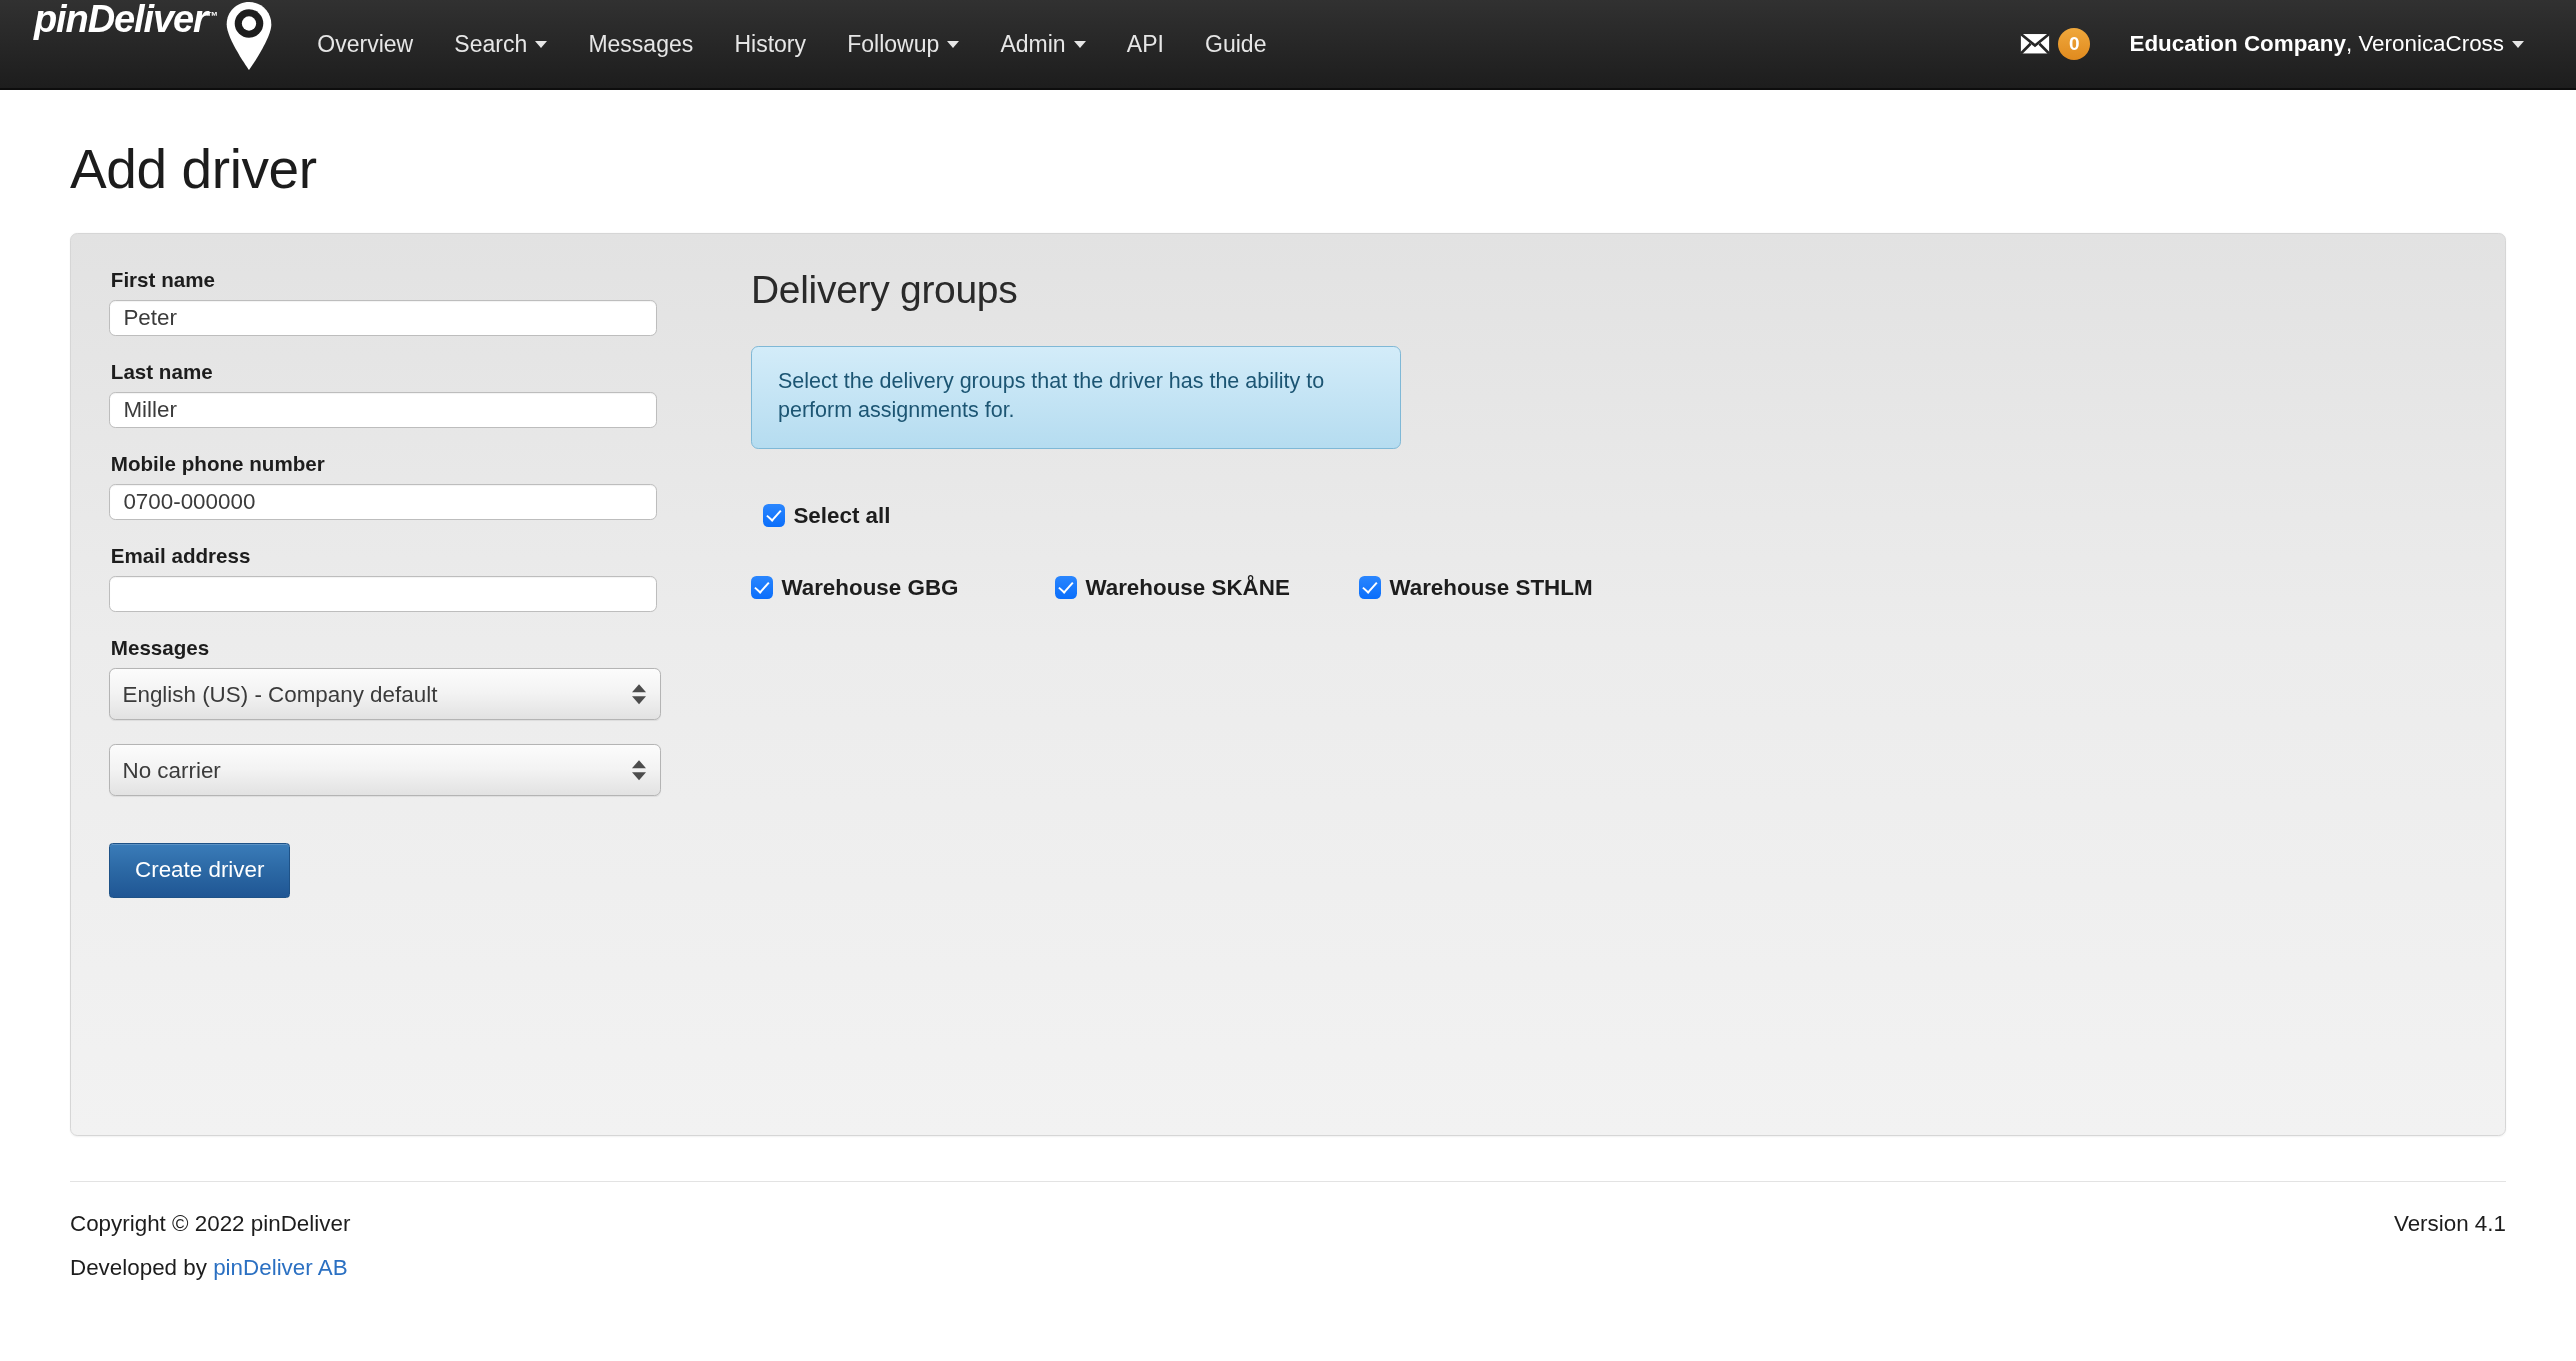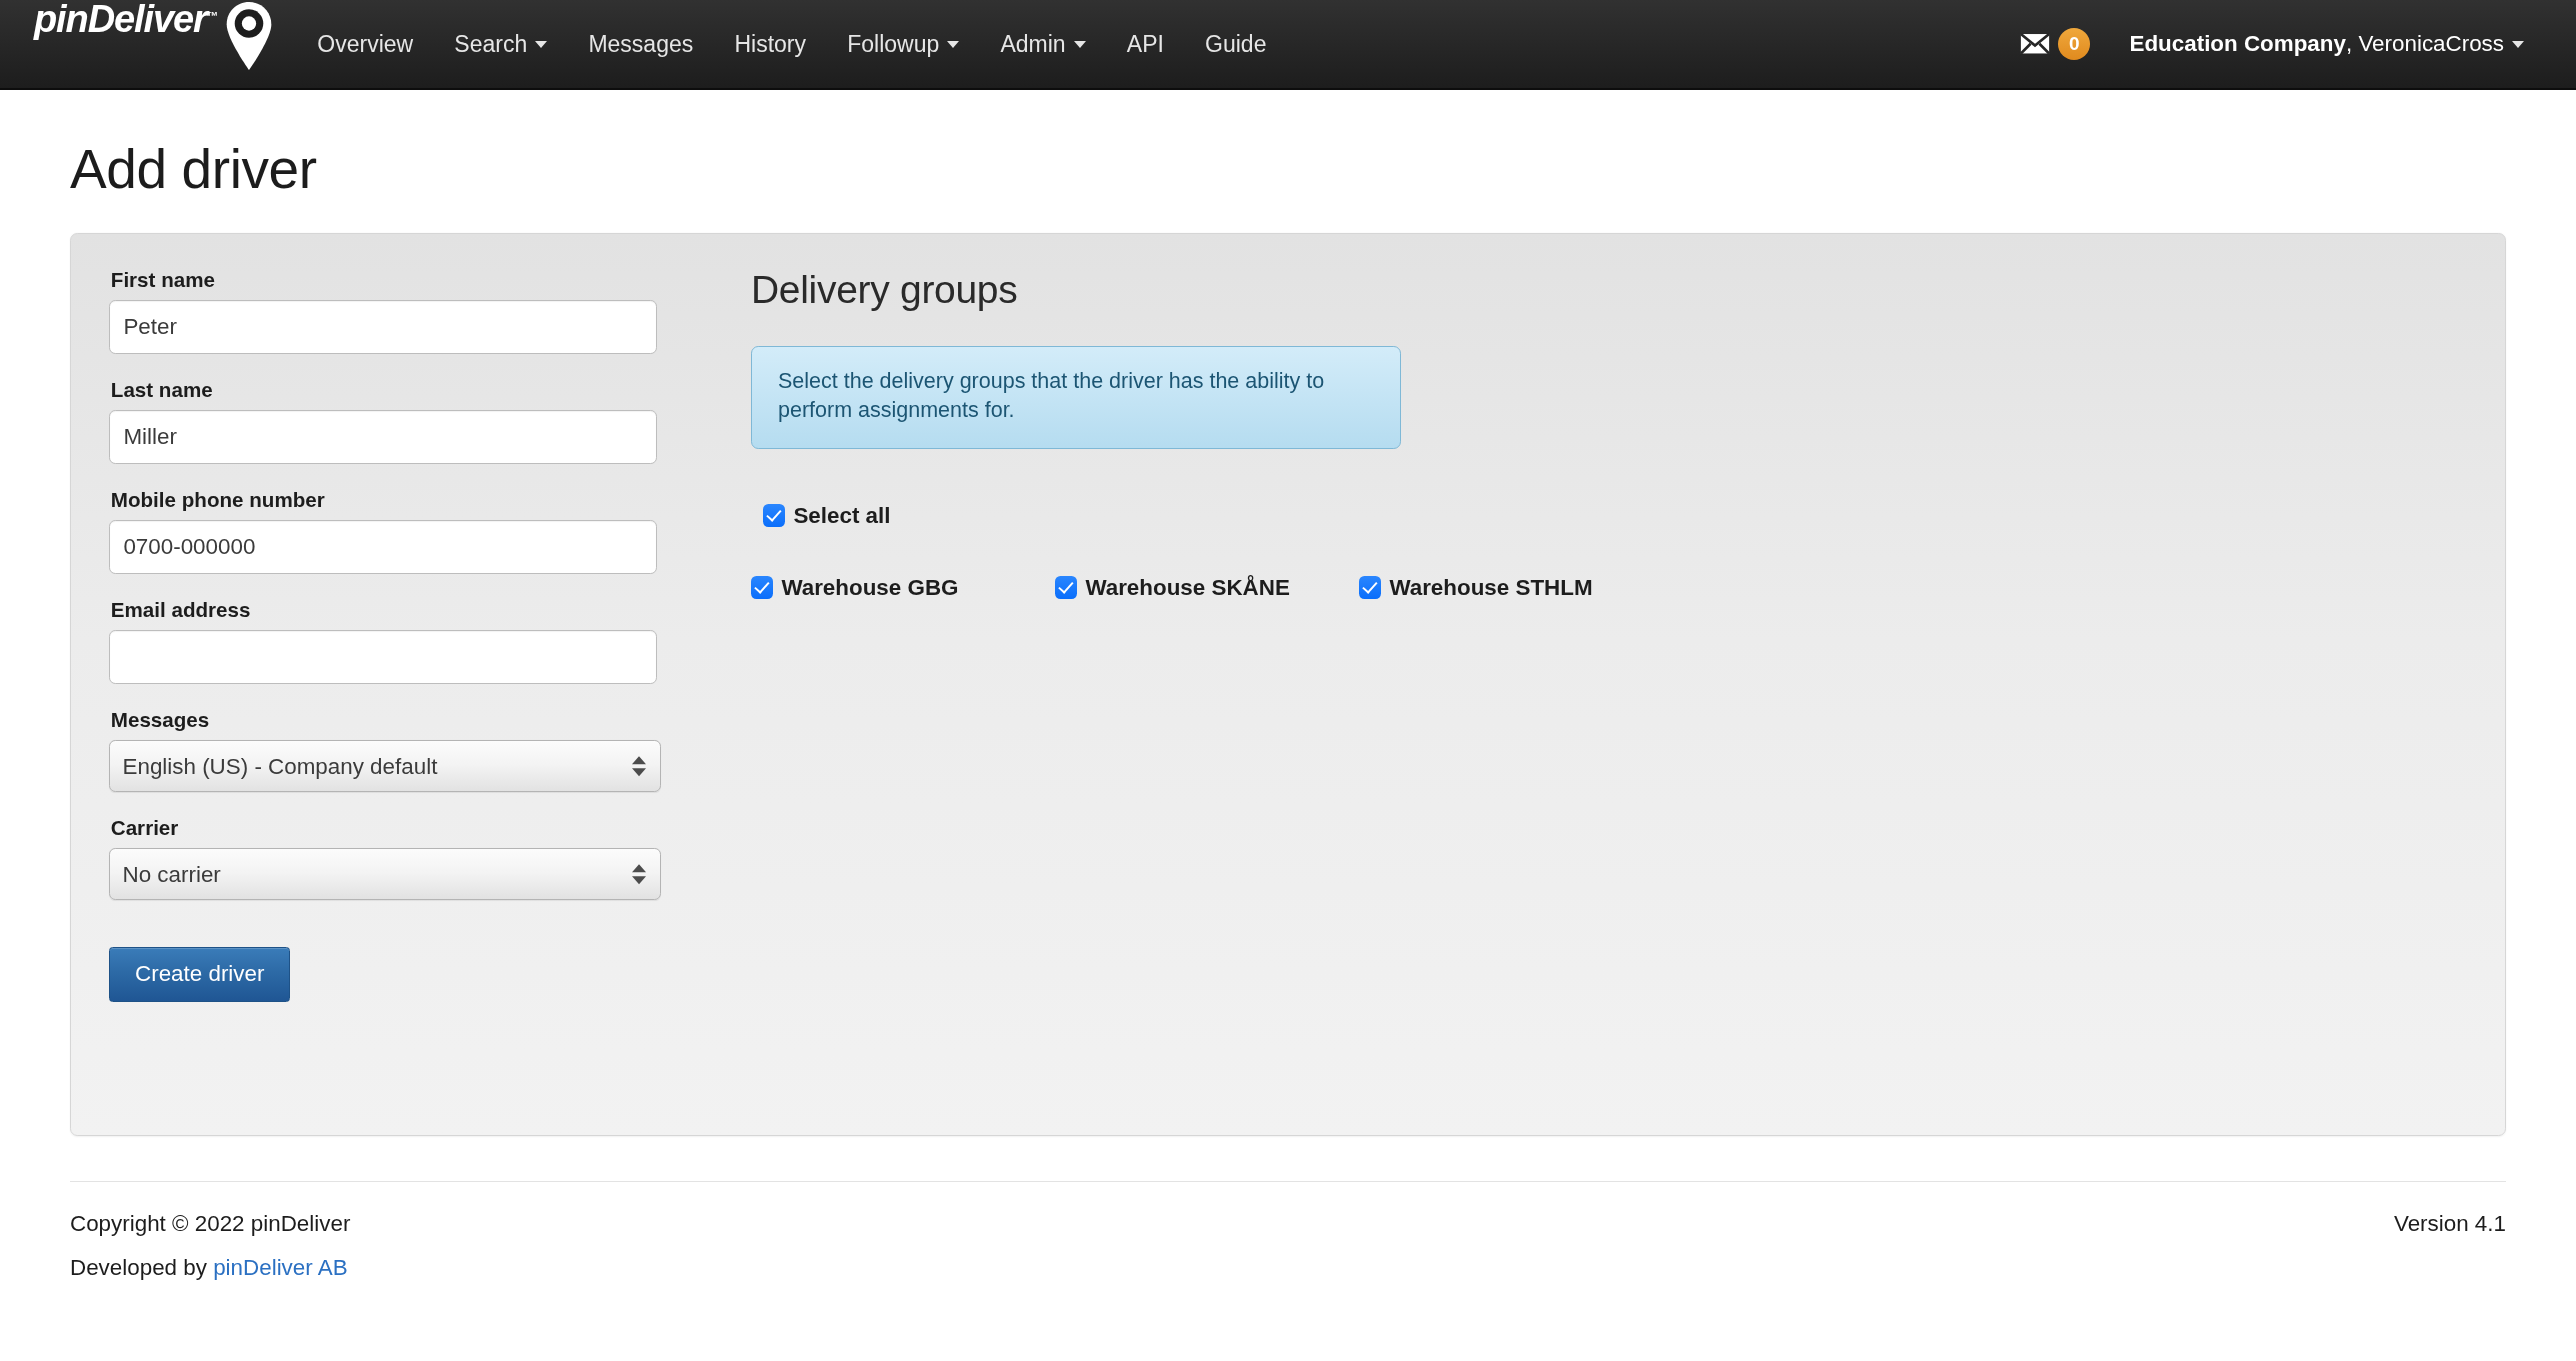--- a/index.html
+++ b/index.html
@@ -129,21 +129,21 @@
     font-size: 20.6px;
     font-weight: bold;
     color: #1d1d1d;
     margin: 0 0 8px 1.8px;
   }
   .form-group { margin-bottom: 24px; }
 
   .text-input {
     display: block;
     width: 548px;
-    height: 54px;
+    height: 36px;
     background: #ffffff;
     border: 0.9px solid #bdbdbd;
     border-radius: 6.3px;
     font-family: "Liberation Sans", sans-serif;
     font-size: 22.4px;
     color: #3b3b3b;
     padding: 0 13.4px;
     outline: none;
     box-shadow: inset 0 0.9px 0.9px rgba(0,0,0,0.05);
   }
@@ -364,21 +364,20 @@
             <option>English (US) - Company default</option>
           </select>
           <span class="stepper">
               <i class="up"></i>
               <i class="down"></i>
             </span>
         </div>
       </div>
 
       <div class="form-group">
-        <label class="form-label">Carrier</label>
         <div class="select-wrap">
           <select class="select-box">
             <option>No carrier</option>
           </select>
           <span class="stepper">
               <i class="up"></i>
               <i class="down"></i>
             </span>
         </div>
       </div>

